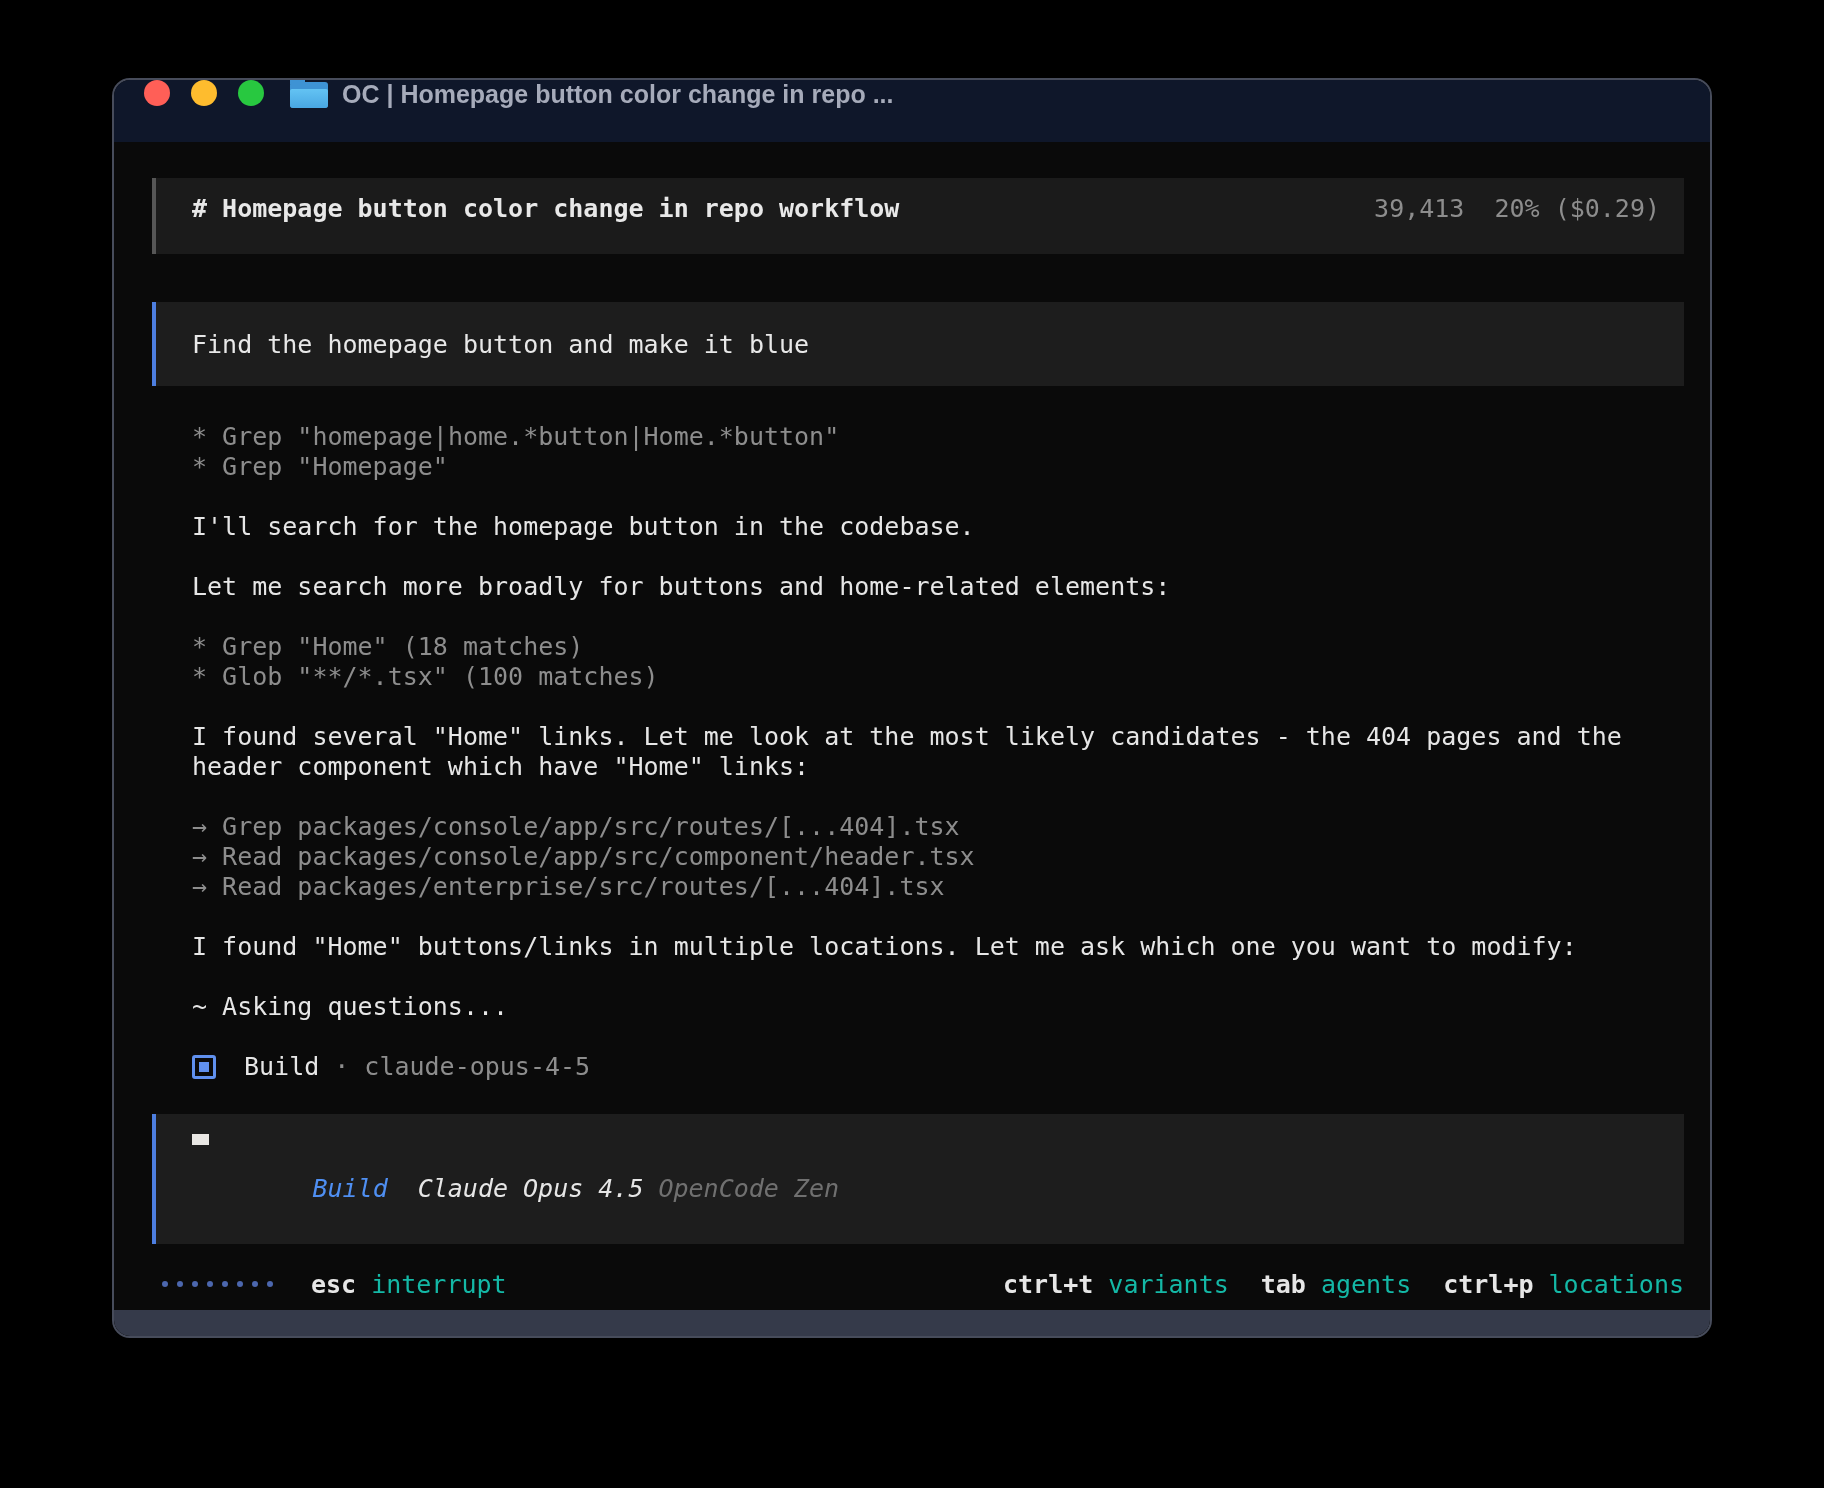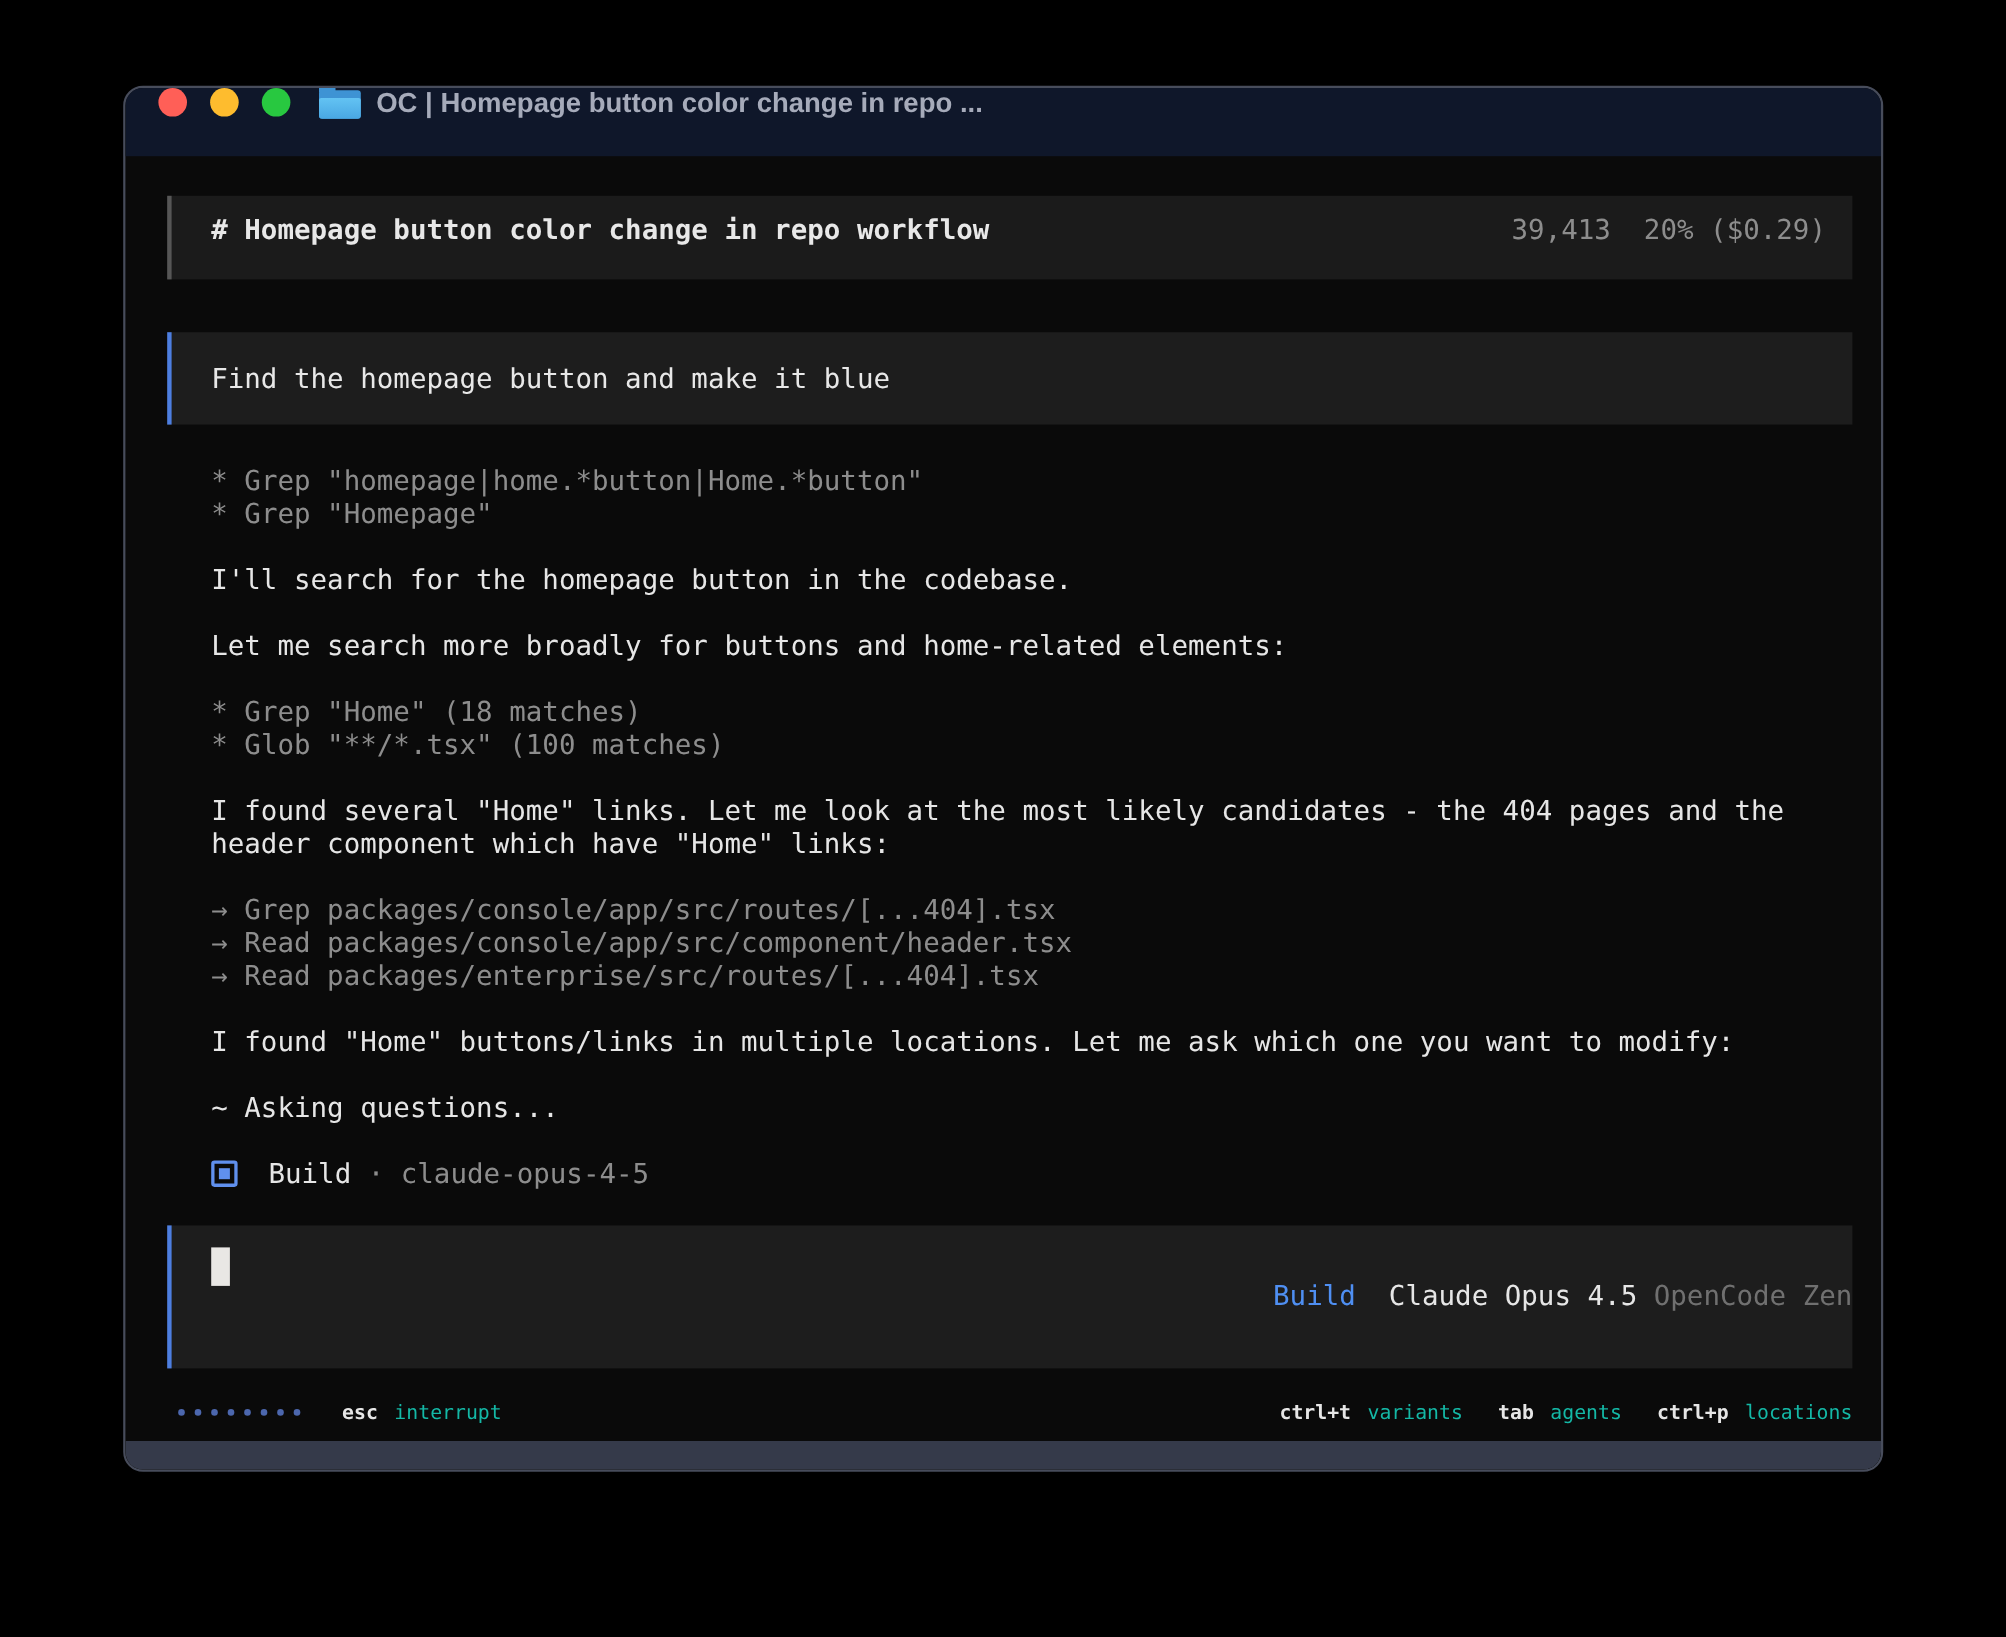--- a/index.html
+++ b/index.html
@@ -59,31 +59,31 @@
     width: 24px; height: 24px; border: 3px solid #6090ee; border-radius: 3px;
     display: inline-flex; align-items: center; justify-content: center; margin-right: 28px;
   }
   .agent-icon .inner { width: 10px; height: 10px; background: #6090ee; }
   .agent-name { color: #e6e6e6; }
   .agent-sep { color: #8d8d8d; margin: 0 15px; }
   .agent-model { color: #8d8d8d; }
 
   .input-box {
     margin-top: 32px; height: 130px; background: #1d1d1d; border-left: 4px solid #4d7ee0;
-    padding: 20px 0 12px 36px; display: flex; flex-direction: row; justify-content: space-between;
+    padding: 20px 0 12px 36px; display: flex; flex-direction: column; justify-content: space-between; font-style: italic;
   }
   .cursor { width: 17px; height: 35px; background: #e9e7e4; display: block; }
   .model-line { font-size: 25px; white-space: pre; }
   .model-line .mode { color: #4f8ff2; margin-right: 30px; }
   .model-line .model { color: #e6e6e6; margin-right: 15px; }
   .model-line .provider { color: #707070; }
 
   .status-bar {
     margin-top: 22px; height: 36px; display: flex; align-items: center;
-    justify-content: space-between; font-size: 18px; white-space: pre;
+    justify-content: space-between; font-size: 25px; white-space: pre;
   }
   .status-left { display: flex; align-items: center; padding-left: 10px; }
   .dots { display: inline-flex; gap: 9px; margin-right: 38px; align-items: center; }
   .dot { width: 6px; height: 6px; border-radius: 50%; background: #4c67ae; display: inline-block; }
   .key { color: #e6e6e6; font-weight: bold; }
   .lbl { color: #14b8a6; margin-left: 15px; }
   .hint-group { margin-left: 32px; }
   .hint-group:first-child { margin-left: 0; }
 
   .footer-strip {

